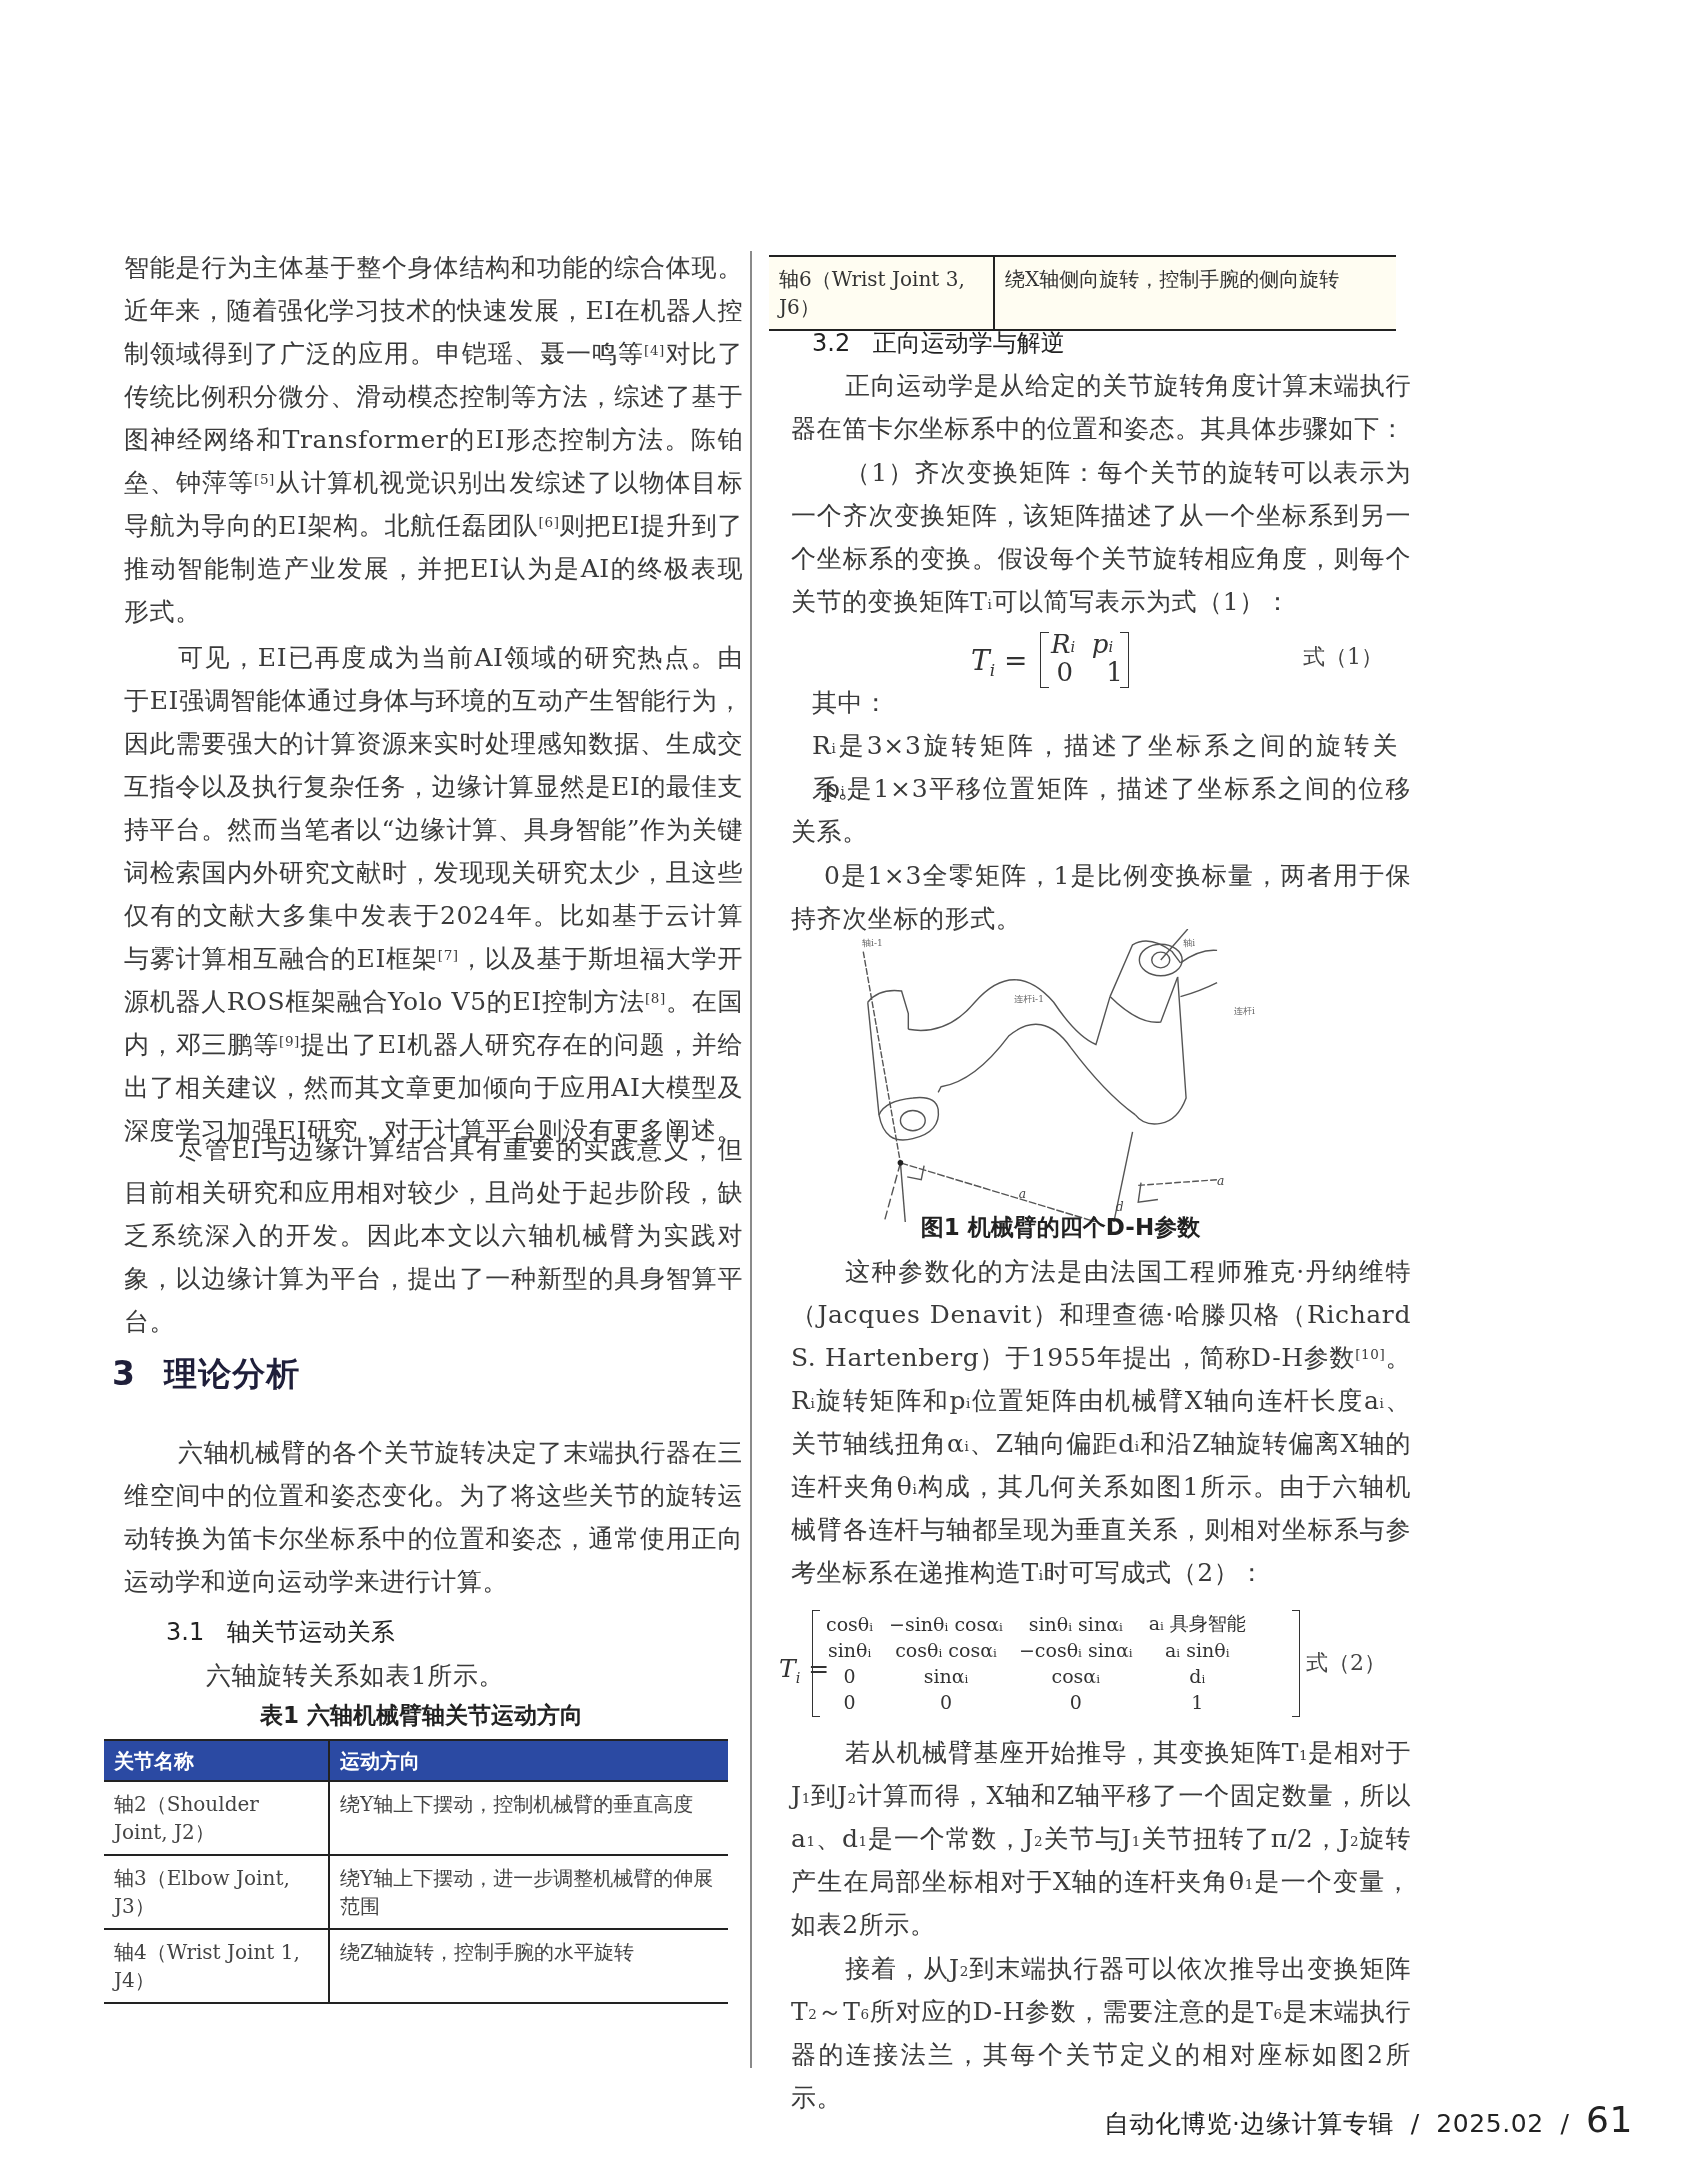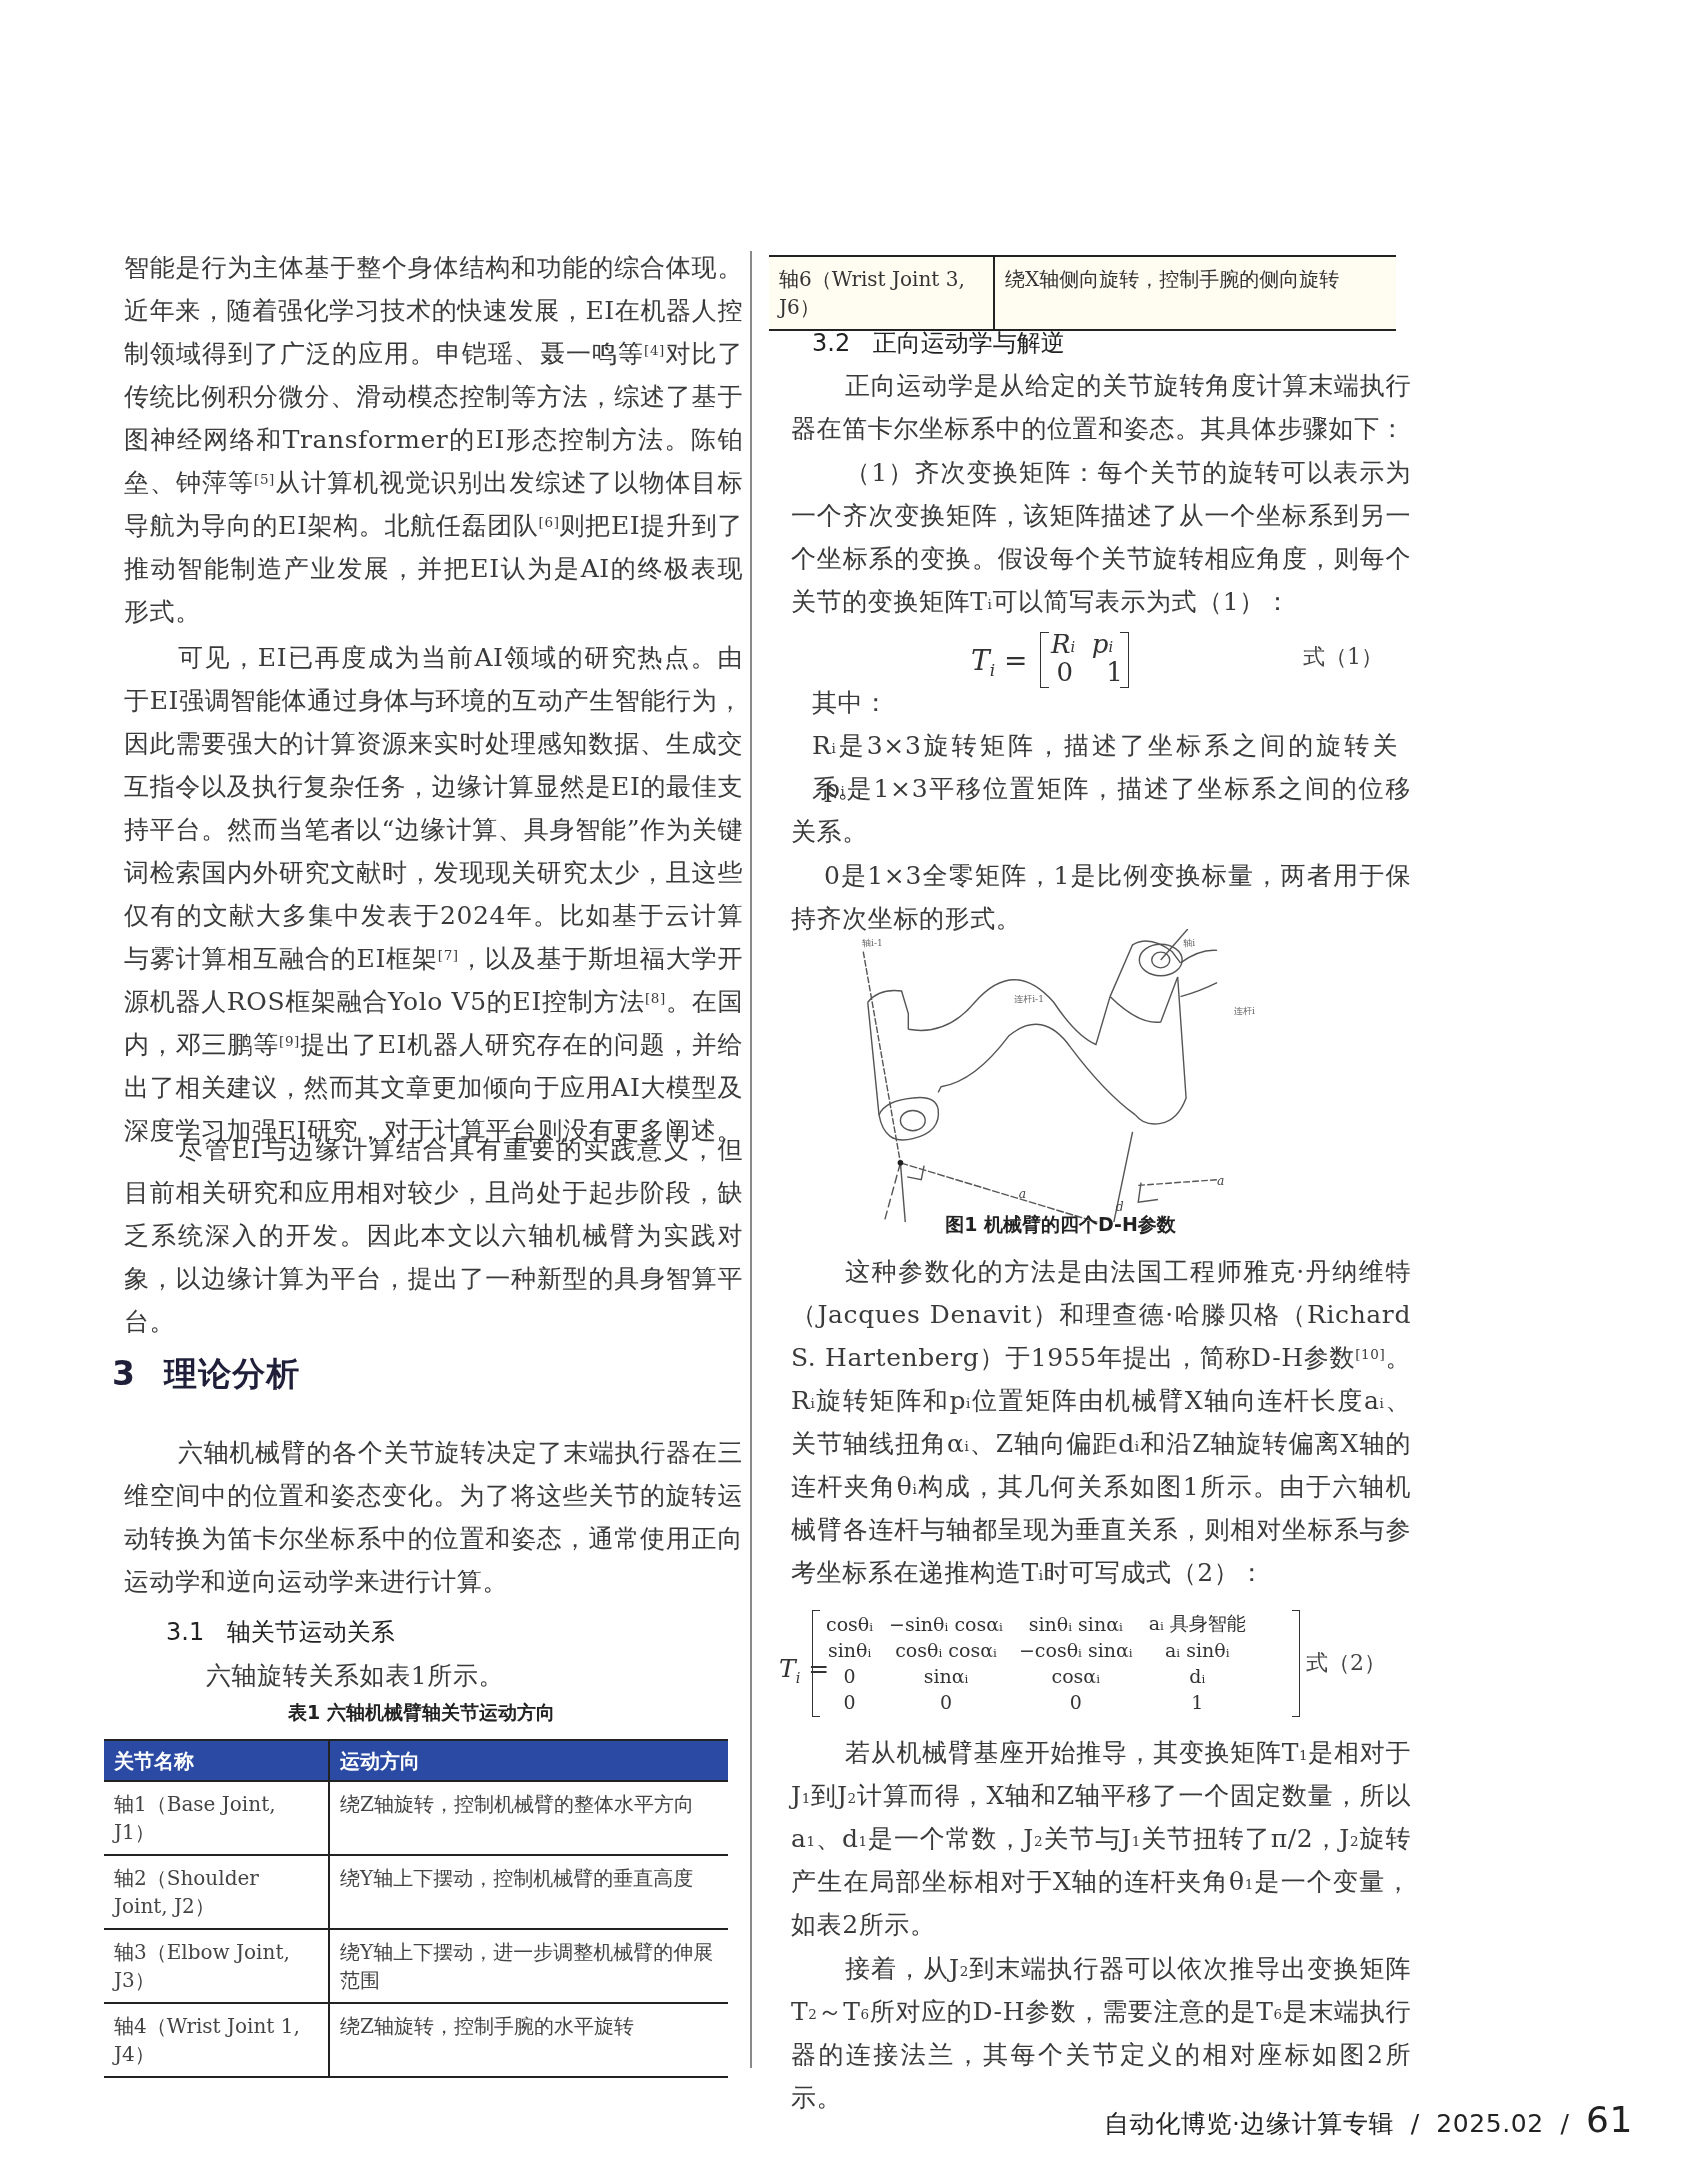--- a/index.html
+++ b/index.html
@@ -11,21 +11,21 @@
   .p { position:absolute; left:12px; width:100%; font-size:25px; line-height:43px;
        letter-spacing:0.6px; text-align:justify; margin:0; }
   .indent { text-indent:54px; }
   sup { font-size:13.5px; vertical-align:top; position:relative; top:-3.4px; }
   sub { font-size:13.5px; vertical-align:bottom; position:relative; top:3.4px; }
   .h1 { position:absolute; left:0; font-family:"DejaVu Sans", sans-serif; font-weight:bold;
         font-size:33px; color:#1f1f3a; letter-spacing:1.1px; }
   .h1 .num { margin-right:28px; }
   .h2 { position:absolute; font-family:"DejaVu Sans", sans-serif; font-size:24px; color:#222; }
   .h2 .num { margin-right:22.5px; }
-  .caption { position:absolute; font-family:"DejaVu Sans", sans-serif; font-size:19px;
+  .caption { position:absolute; font-family:"DejaVu Sans", sans-serif; font-size:23px;
              color:#222; text-align:center; font-weight:bold; }
   table.t1 { position:absolute; border-collapse:collapse; font-size:20px; color:#444;
              font-family:"DejaVu Serif", serif; }
   table.t1 td, table.t1 th { border-top:2.8px solid #222; border-bottom:2.8px solid #222;
              padding:8px 10px; vertical-align:top; line-height:28px; text-align:left; }
   table.t1 td + td, table.t1 th + th { border-left:2.3px solid #222; }
   table.t1 th { background:#2b4aa3; color:#fff; font-family:"DejaVu Sans", sans-serif;
              font-weight:bold; font-size:20px; padding:5.6px 10px; }
   table.t1 tr.hl td { background:#fffdf2; color:#333; }
   .colrule { position:absolute; left:750px; top:251px; width:1.7px; height:1817px; background:#8a8a8a; }
@@ -72,24 +72,20 @@
     <colgroup>
         <col style="width:225px">
         <col>
       </colgroup>
     <tbody>
         <tr>
       <th>关节名称</th>
       <th>运动方向</th>
     </tr>
     <tr>
-      <td>轴1（Base Joint, J1）</td>
-      <td>绕Z轴旋转，控制机械臂的整体水平方向</td>
-    </tr>
-    <tr>
       <td>轴2（Shoulder Joint, J2）</td>
       <td>绕Y轴上下摆动，控制机械臂的垂直高度</td>
     </tr>
     <tr>
       <td>轴3（Elbow Joint, J3）</td>
       <td>绕Y轴上下摆动，进一步调整机械臂的伸展范围</td>
     </tr>
     <tr>
       <td>轴4（Wrist Joint 1, J4）</td>
       <td>绕Z轴旋转，控制手腕的水平旋转</td>

